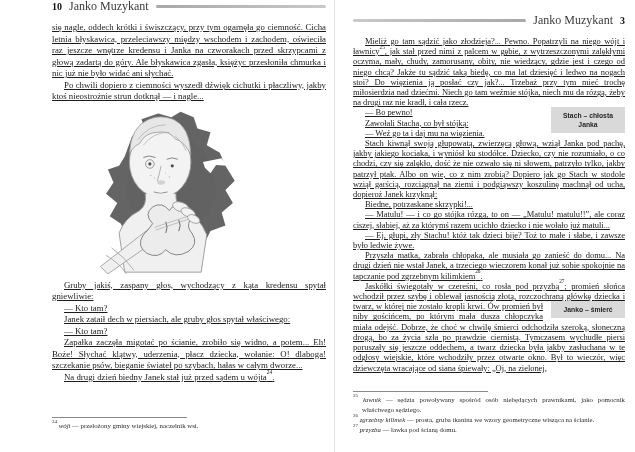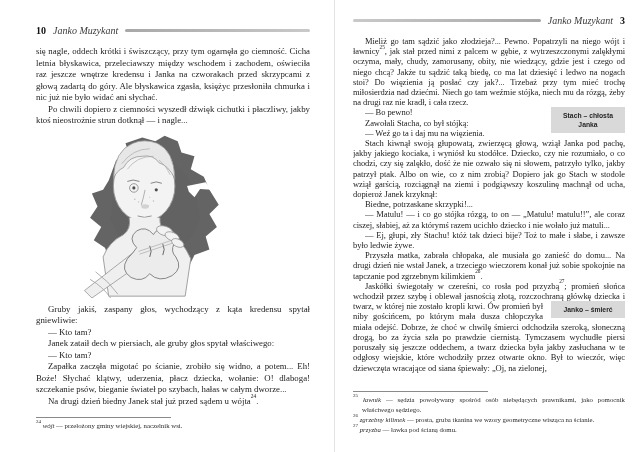--- a/index.html
+++ b/index.html
@@ -1,30 +1,30 @@
 <!DOCTYPE html>
 <html lang="pl"><head>
 <meta charset="utf-8">
 <style>
   html,body{margin:0;padding:0;width:635px;height:452px;overflow:hidden;background:#ffffff;}
   body{font-family:"Liberation Serif","DejaVu Serif",serif;color:#1c1c1c;position:relative;}
   .spread{position:absolute;inset:0;background:#ffffff;}
   .gutter{position:absolute;left:334px;top:0;bottom:0;width:1px;background:#e3e3e3;}
   .page{position:absolute;top:0;height:452px;box-sizing:border-box;}
-  .page.left{left:0;width:334px;padding:24px 24px 0 36px;}
+  .page.left{left:16px;width:334px;padding:0 24px 0 36px;}
   .page.right{left:335px;width:300px;padding:14px 10px 0 18px;}
 
   .page-header{display:flex;align-items:center;gap:7px;height:12px;}
   .page-num{font-weight:bold;font-size:10px;color:#111;}
-  .running-title{font-style:italic;font-size:10px;color:#3a3a3a;white-space:nowrap;}
+  .running-title{font-size:12px;color:#3a3a3a;white-space:nowrap;}
   .header-rule{flex:1;height:3px;border-radius:2px;
     background:linear-gradient(to right,#a8a8a8,#c9c9c9);}
   .page.right .header-rule{background:linear-gradient(to right,#c9c9c9,#a8a8a8);}
 
-  .page-body{margin-top:10px;overflow:hidden;}
+  .page-body{margin-top:10px;overflow:hidden;text-decoration:underline;}
   .page.left .page-body{height:381px;}
   .page.right .page-body{height:349px;}
 
   .para{margin:0;text-align:justify;}
   .page.left .para{font-size:8.8px;line-height:11.5px;}
   .page.right .para{font-size:8.5px;line-height:10.2px;letter-spacing:-0.05px;}
   .para.indent{text-indent:12px;}
   .para sup{font-size:0.62em;line-height:0;position:relative;top:-0.35em;}
 
   .illustration{margin:5px 0 6px 26px;width:168px;height:166px;}

